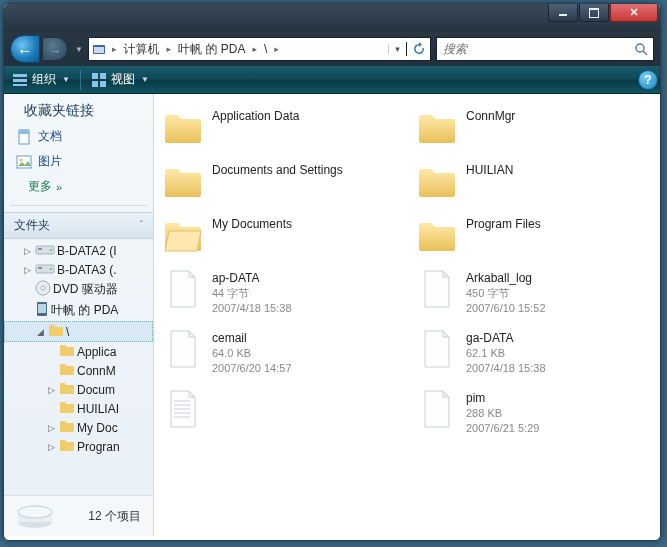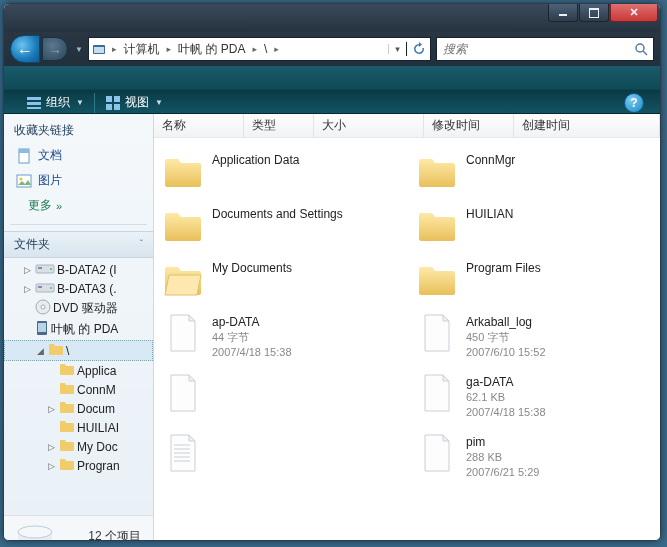--- a/index.html
+++ b/index.html
@@ -17,29 +17,29 @@
 .nav-drop { width: 14px; color: #9fb8cc; font-size: 8px; text-align: center; }
 .addressbar { flex: 1; height: 24px; background: #fff; border: 1px solid #14212e; display: flex; align-items: center; font-size: 12px; color: #333; }
 .addr-icon { width: 20px; display: flex; align-items: center; justify-content: center; }
 .addr-seg { padding: 0 4px; }
 .addr-chev { color: #666; font-size: 9px; padding: 0 3px; }
 .addr-drop { width: 18px; border-left: 1px solid #ccc; text-align: center; color: #555; font-size: 9px; }
 .addr-ref { width: 24px; border-left: 1px solid #14212e; text-align: center; display: flex; align-items: center; justify-content: center; }
 .searchbar { width: 218px; height: 24px; background: #fff; border: 1px solid #14212e; display: flex; align-items: center; margin-left: 3px; }
 .search-input { flex: 1; border: none; outline: none; font-size: 12px; padding: 0 6px; color: #888; font-style: italic; }
 .search-btn { width: 24px; display: flex; align-items: center; justify-content: center; }
-.toolbar { height: 48px; background: linear-gradient(to bottom, #1a5a6a, #0f4a58 48%, #0a3a46 52%, #125462); display: flex; align-items: flex-end; padding: 0 16px; color: #fff; font-size: 12px; border-bottom: 1px solid #062a34; }
+.toolbar { height: 28px; background: linear-gradient(to bottom, #1a5a6a, #0f4a58 48%, #0a3a46 52%, #125462); display: flex; align-items: center; padding: 0 2px; color: #fff; font-size: 12px; border-bottom: 1px solid #062a34; }
 .tool-item { display: flex; align-items: center; gap: 4px; padding: 2px 6px; cursor: default; }
 .tool-drop { font-size: 8px; margin-left: 2px; color: #cde; }
 .tool-sep { width: 1px; height: 20px; background: #2a7888; margin: 0 4px; }
 .tool-spacer { flex: 1; }
 .help-btn { width: 20px; height: 20px; border-radius: 50%; background: radial-gradient(circle at 35% 30%, #7accf2, #1a88c4); color: #fff; display: flex; align-items: center; justify-content: center; font-size: 12px; font-weight: bold; border: 1px solid #0a5a88; }
 .body-area { display: flex; height: calc(100% - 94px); }
 .sidebar { width: 150px; background: linear-gradient(to bottom, #f4f8fb, #e8f0f6); border-right: 1px solid #d0d8e0; display: flex; flex-direction: column; font-size: 12px; }
-.side-section { padding: 8px 10px 4px; color: #1a3a5a; font-size: 12px; }
+.side-section { padding: 8px 10px 4px; color: #1a3a5a; font-size: 14px; margin-left: 10px; }
 .side-link { display: flex; align-items: center; gap: 6px; padding: 4px 12px; color: #1a4a8a; cursor: default; }
 .side-more { padding: 4px 12px; color: #1a7a4a; display: flex; align-items: center; gap: 4px; margin-left: 12px; }
 .side-hr { height: 1px; background: #d0dce6; margin: 6px 6px; }
 .side-folders-hdr { background: linear-gradient(to bottom, #eaf2f8, #d8e4ee); padding: 4px 10px; color: #1a3a5a; border-top: 1px solid #c8d4e0; border-bottom: 1px solid #c8d4e0; display: flex; justify-content: space-between; align-items: center; }
 .tree { flex: 1; overflow: hidden; padding: 2px 0; }
 .tree-item { display: flex; align-items: center; gap: 2px; padding: 1px 4px; white-space: nowrap; overflow: hidden; color: #222; }
 .tree-item.sel { background: #d8e8f4; border: 1px dotted #7aa; }
 .tree-ind { display: inline-block; }
 .tree-exp { width: 11px; font-size: 9px; color: #666; text-align: center; }
 .statusbar { display: flex; align-items: center; gap: 10px; padding: 6px 12px; font-size: 12px; color: #333; border-top: 1px solid #d8e0e8; background: #f4f8fb; justify-content: space-between; }
@@ -266,27 +266,20 @@
         <svg width="38" height="28" viewBox="0 0 38 28">
             <ellipse cx="19" cy="20" rx="17" ry="6" fill="#d8e0e6"></ellipse>
             <rect x="2" y="10" width="34" height="10" fill="#e8eef2"></rect>
             <ellipse cx="19" cy="10" rx="17" ry="6" fill="#f4f8fb" stroke="#c0ccd4"></ellipse>
           </svg>
         <span>12 个项目</span>
       </div>
     </div>
 
     <div class="content">
-      <div class="col-headers">
-        <div class="col-h" style="width:90px">名称</div>
-        <div class="col-h" style="width:70px">类型</div>
-        <div class="col-h" style="width:110px">大小</div>
-        <div class="col-h" style="width:90px">修改时间</div>
-        <div class="col-h" style="flex:1">创建时间</div>
-      </div>
       <div class="items-area">
         <div class="items-grid" id="items-grid">
             <div class="item">
               <div class="item-icon">
                 <svg class="folder-svg" viewBox="0 0 40 36">
                   <path d="M2 8 L2 32 Q2 34 4 34 L36 34 Q38 34 38 32 L38 12 Q38 10 36 10 L18 10 L15 6 L4 6 Q2 6 2 8 Z" fill="url(#fg)"></path>
                   <defs>
                     <linearGradient id="fg" x1="0" y1="0" x2="0" y2="1">
                       <stop offset="0" stop-color="#ffe9a8"></stop>
                       <stop offset="1" stop-color="#e8c05a"></stop>
@@ -404,20 +397,25 @@
                 <span class="item-meta">450 字节</span>
                 <span class="item-meta">2007/6/10 15:52</span>
               </div>
             </div>
             <div class="item">
               <div class="item-icon">
                 <svg class="file-svg" viewBox="0 0 32 40">
                   <path d="M4 2 L22 2 L28 8 L28 38 L4 38 Z" fill="#fdfdfd" stroke="#c8d0d8"></path>
                   <path d="M22 2 L22 8 L28 8 Z" fill="#eef2f6" stroke="#c8d0d8"></path>
                 </svg>
+              </div>
+              <div class="item-text">
+                <span class="item-name">cemail</span>
+                <span class="item-meta">64.0 KB</span>
+                <span class="item-meta">2007/6/20 14:57</span>
               </div>
             </div>
             <div class="item">
               <div class="item-icon">
                 <svg class="file-svg" viewBox="0 0 32 40">
                   <path d="M4 2 L22 2 L28 8 L28 38 L4 38 Z" fill="#fdfdfd" stroke="#c8d0d8"></path>
                   <path d="M22 2 L22 8 L28 8 Z" fill="#eef2f6" stroke="#c8d0d8"></path>
                 </svg>
               </div>
               <div class="item-text">

